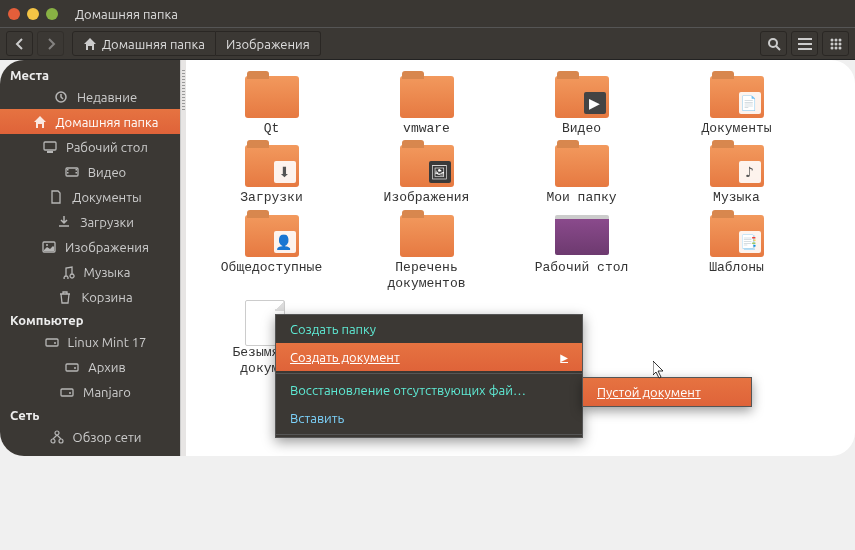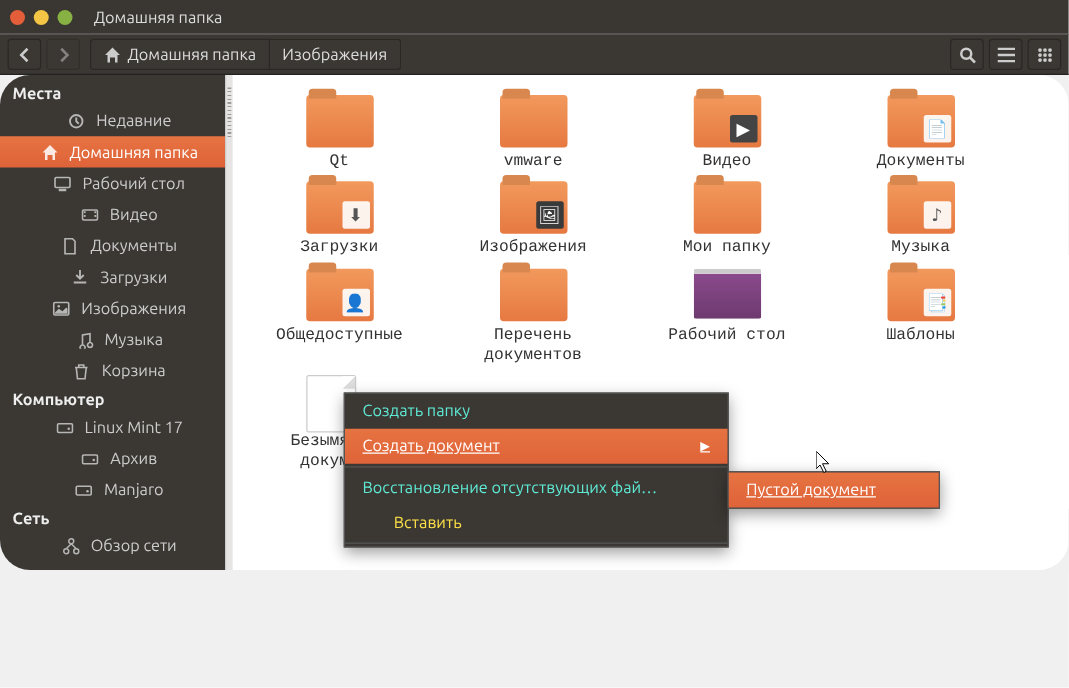--- a/index.html
+++ b/index.html
@@ -48,21 +48,21 @@
   .folder-bg { width: 54px; height: 42px; background: linear-gradient(#f2995d, #e67941); border-radius: 3px; position: relative; }
   .folder-bg::before { content: ''; position: absolute; top: -5px; left: 2px; width: 22px; height: 8px; background: #d8874e; border-radius: 3px 3px 0 0; }
   .folder-overlay { position: absolute; bottom: 4px; right: 3px; width: 22px; height: 22px; background: rgba(255,255,255,0.9); border-radius: 2px; display: flex; align-items: center; justify-content: center; font-size: 14px; color: #555; }
   .desktop-icon { width: 54px; height: 40px; background: linear-gradient(#8a4a8c, #6d3a6f); border-radius: 2px; border-top: 4px solid #ccc; position: relative; }
   .folder-label { color: #333; font-size: 13px; line-height: 1.25; max-width: 140px; word-wrap: break-word; font-family: Liberation Mono, monospace; }
   
   
   .context-menu { position: absolute; top: 314px; left: 275px; width: 308px; background: #3b3834; border: 1px solid #555; box-shadow: 0 4px 12px rgba(0,0,0,0.4); z-index: 100; }
   .menu-item { padding: 7px 14px; color: #5eead4; cursor: pointer; display: flex; align-items: center; justify-content: space-between; }
   .menu-item.highlighted { background: linear-gradient(#e67341, #df6339); color: #fff; text-decoration: underline; }
-  .menu-item.disabled { color: #fde047; margin-left: 25px; }
+  .menu-item.disabled { color: #7dd3fc; }
   .menu-sep { height: 1px; background: #555; margin: 2px 0; }
   .menu-arrow { font-size: 10px; }
   
   .submenu { position: absolute; top: 341px; left: 582px; width: 170px; background: #3b3834; border: 1px solid #555; box-shadow: 0 4px 12px rgba(0,0,0,0.4); z-index: 101; margin-top: 36px; }
   
   .cursor { position: absolute; top: 361px; left: 653px; z-index: 200; pointer-events: none; }
   
   svg { display: block; }
 </style>
 </head>

